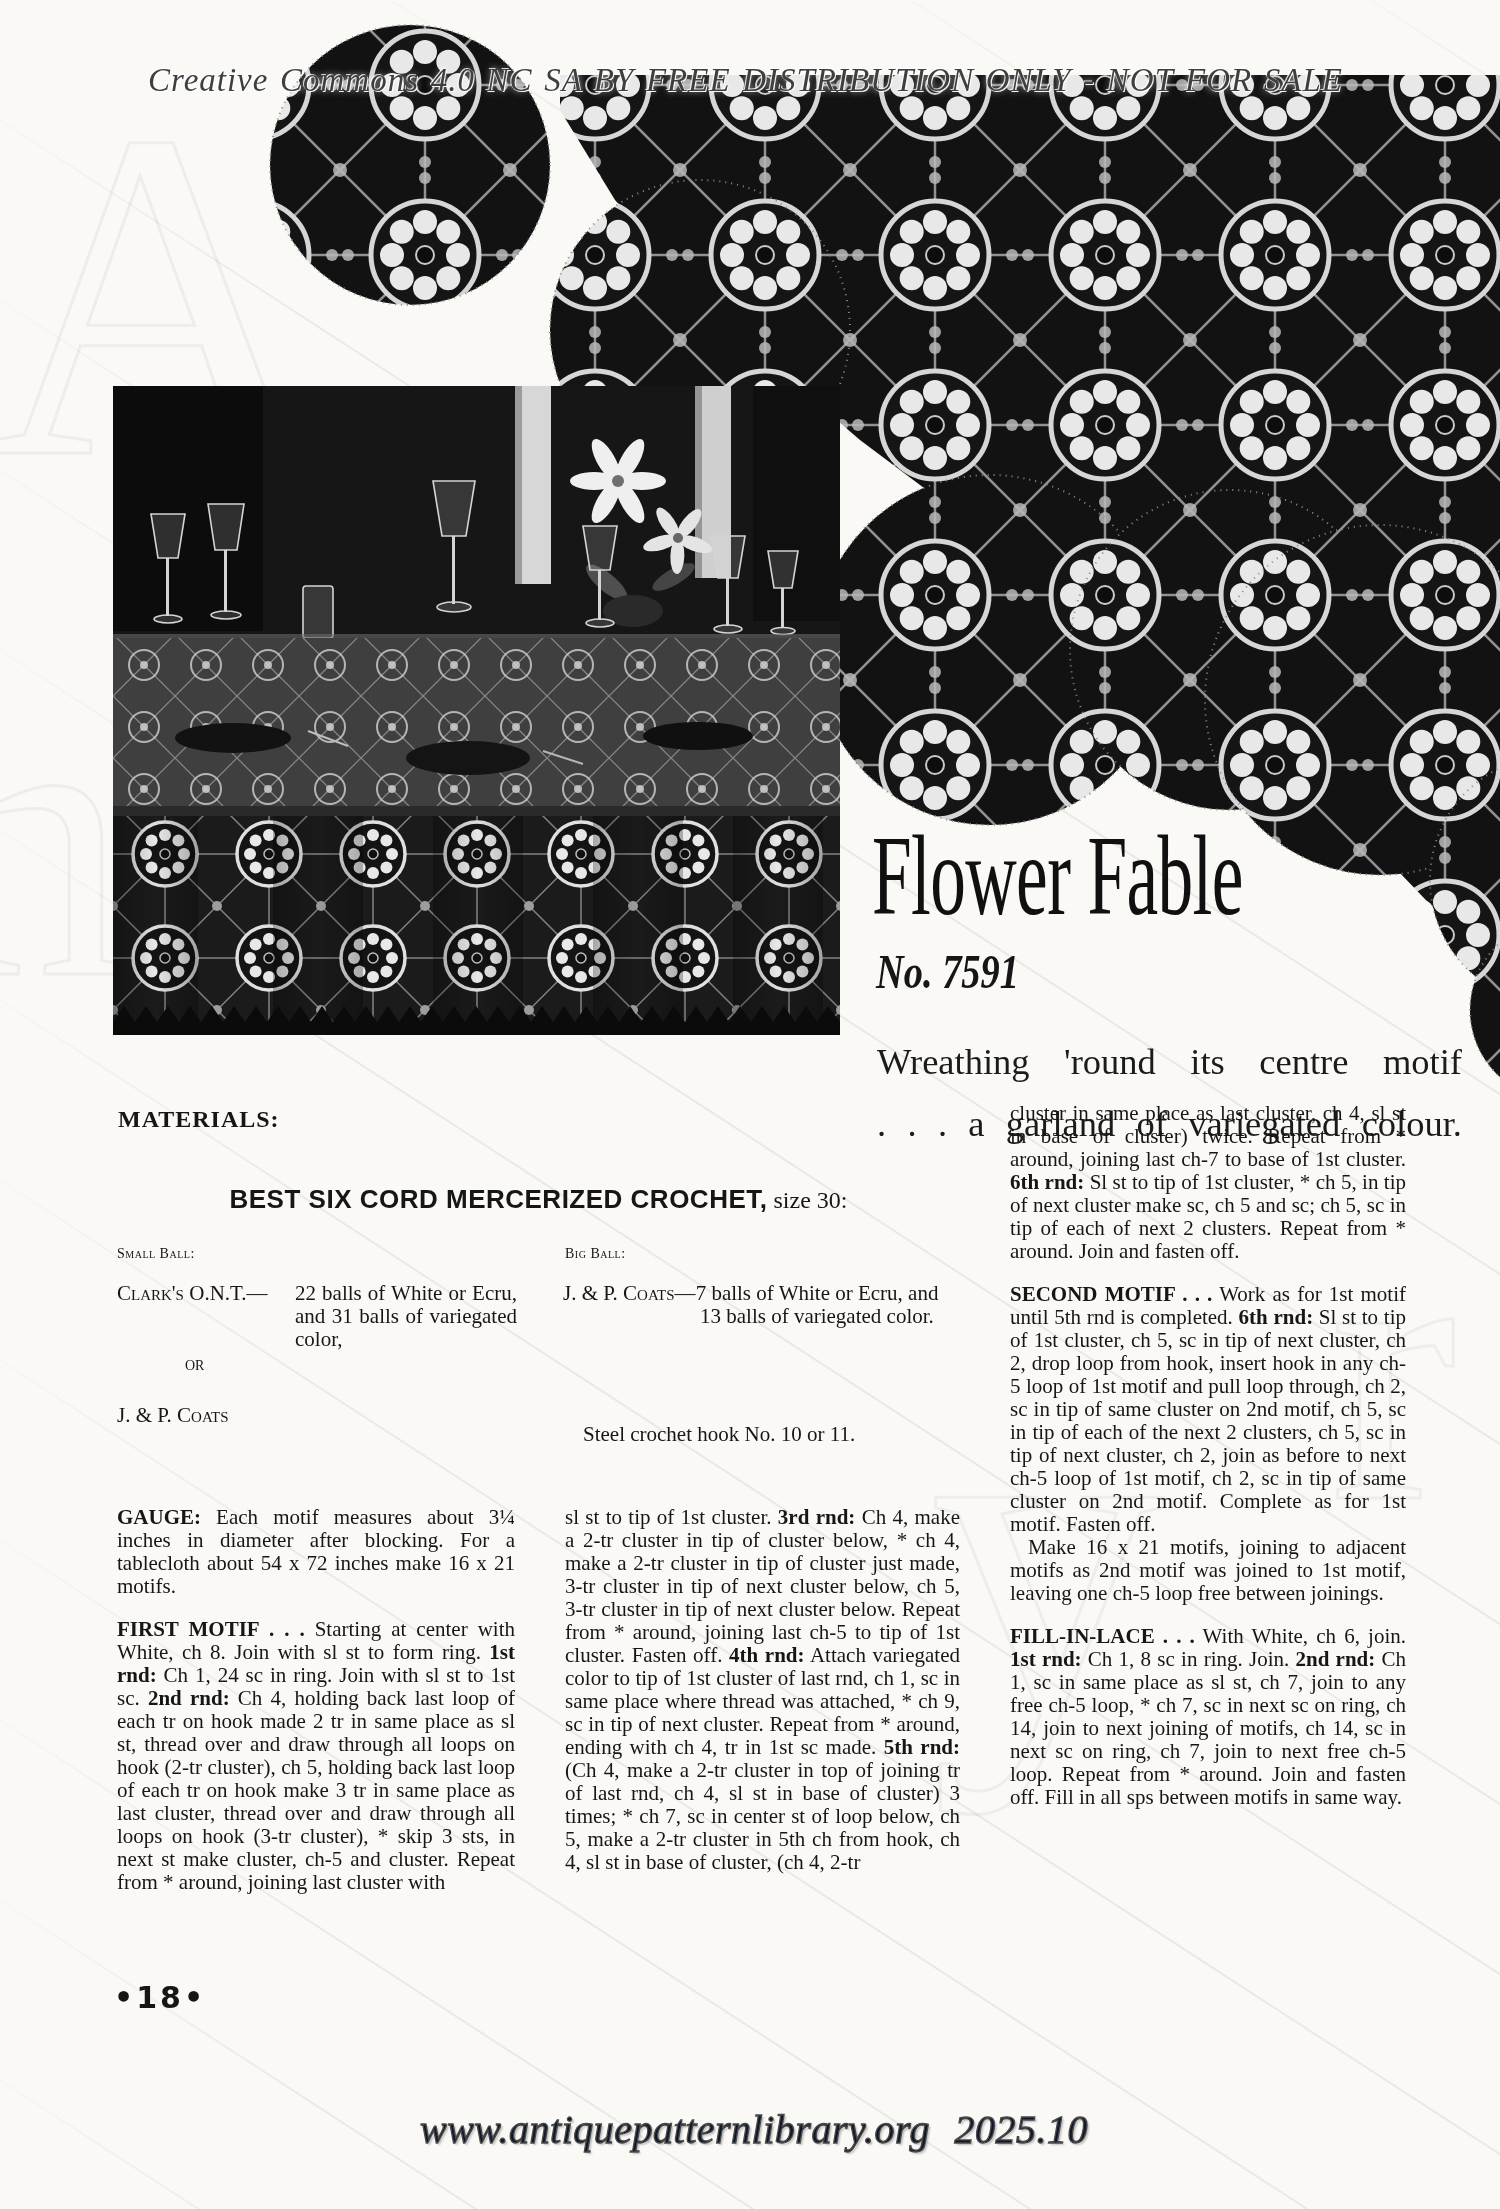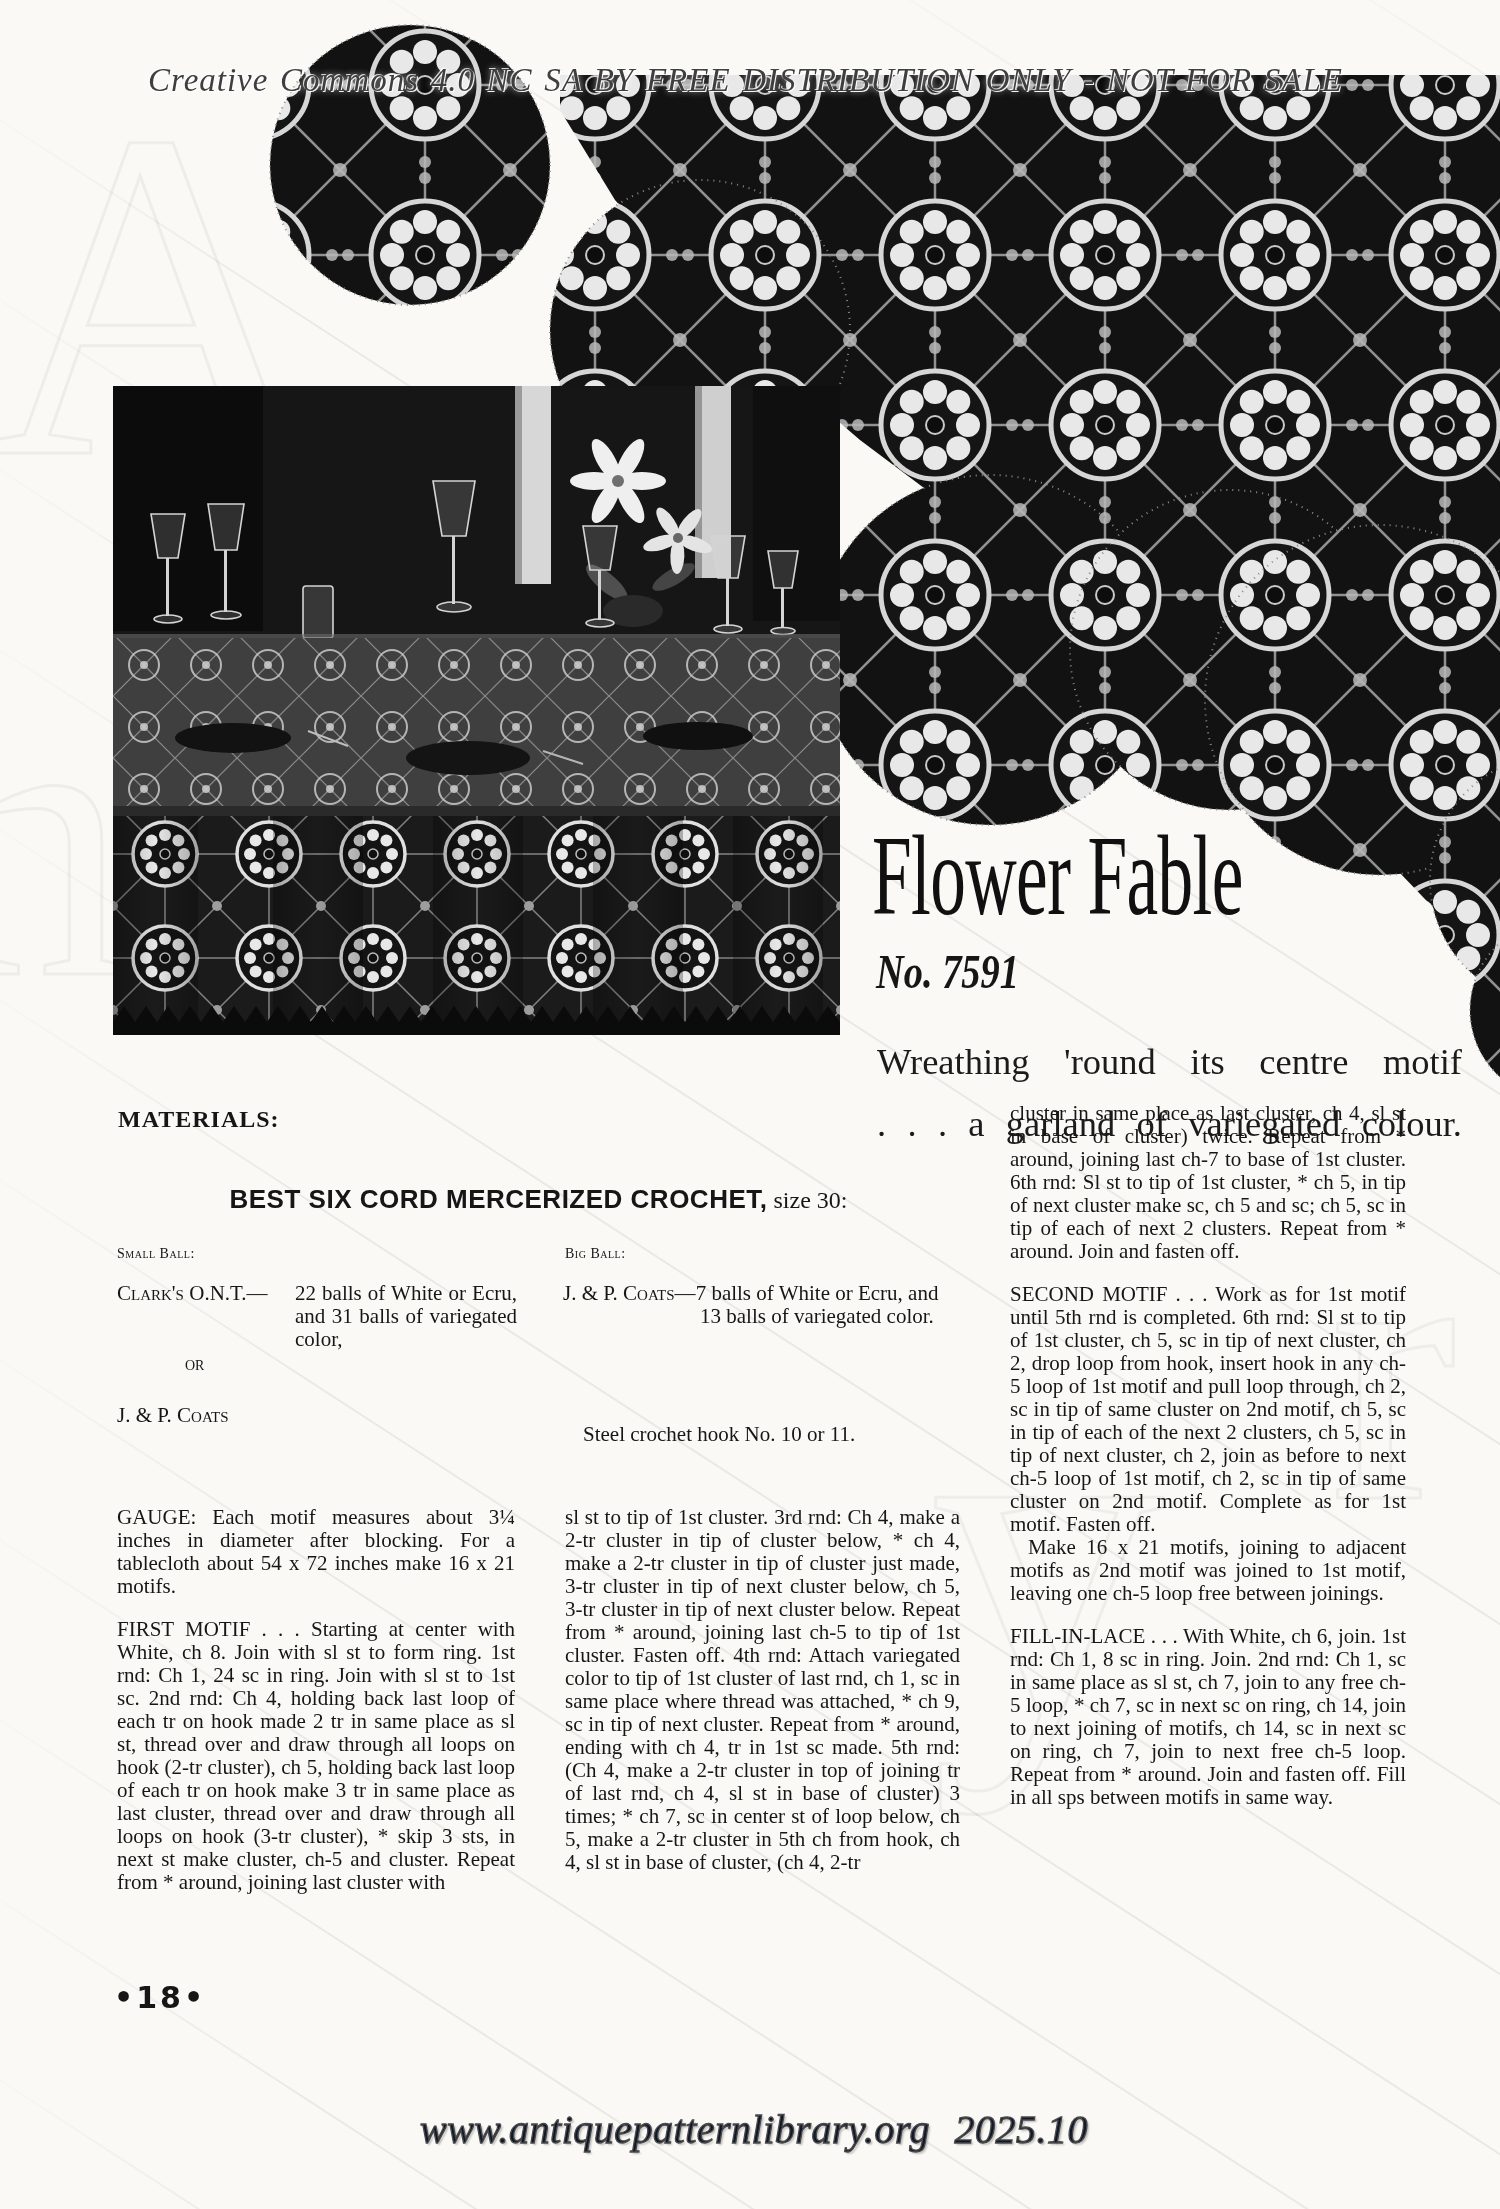--- a/index.html
+++ b/index.html
@@ -48,21 +48,21 @@
              padding-left:137px;text-indent:-137px;box-sizing:border-box;}
   #hook-note{left:583px;top:1422px;font-size:21px;}
   
   .col{position:absolute;z-index:4;font-size:21px;line-height:23px;text-align:justify;}
   #col-left{left:117px;top:1506px;width:398px;}
   #col-mid{left:565px;top:1506px;width:395px;}
   #col-right{left:1010px;top:1102px;width:396px;}
   .col p{margin:0;}
   .col p.gap{margin-top:20px;}
   .col p.first-indent{text-indent:18px;}
-  .col b{font-weight:normal;}
+  .col b{font-weight:bold;}
   
   #page-no{position:absolute;left:114px;top:1980px;z-index:4;font-family:"DejaVu Sans",sans-serif;
            font-weight:bold;font-size:30px;letter-spacing:3px;}
   #wm-bottom{position:absolute;left:420px;top:2106px;z-index:4;font-style:italic;font-size:40px;
              letter-spacing:.5px;word-spacing:14px;color:#0f172a;white-space:nowrap;
              -webkit-text-stroke:1.3px #4a4a4a;text-shadow:2px 2px 2px rgba(0,0,0,.25);}
 </style>
 </head>
 <body>
 

